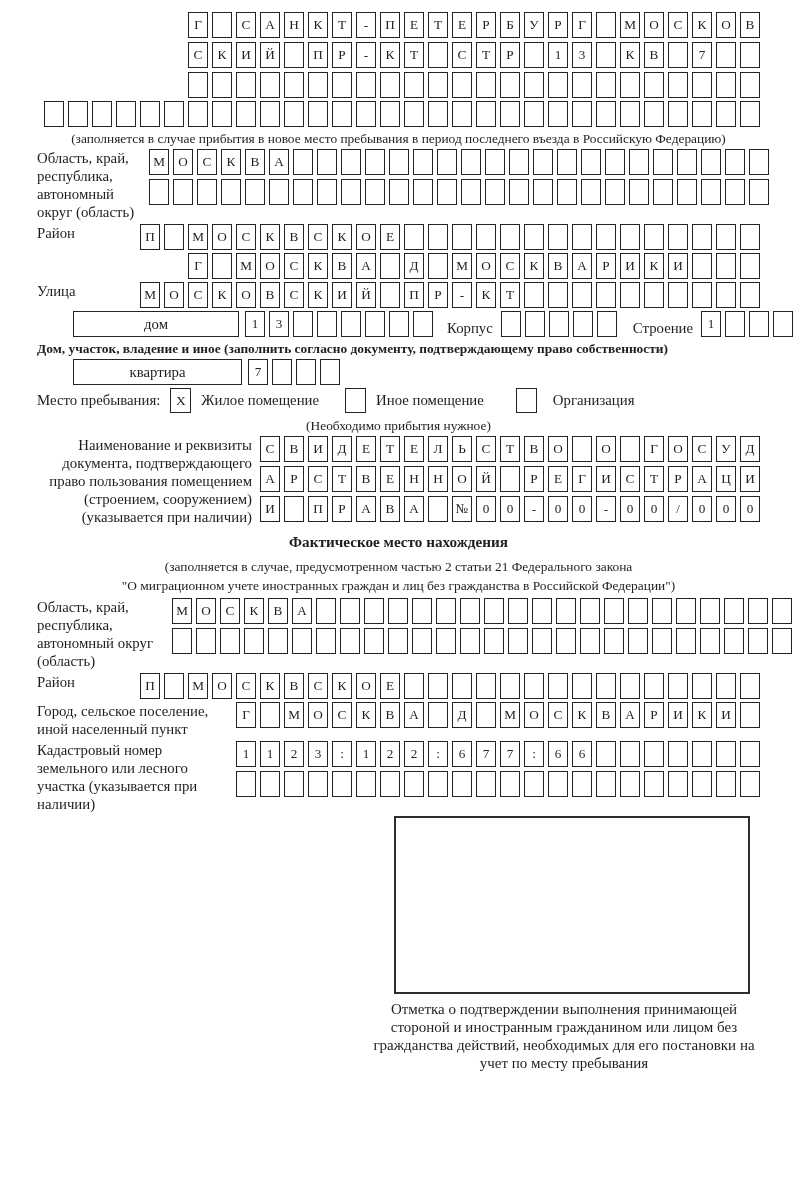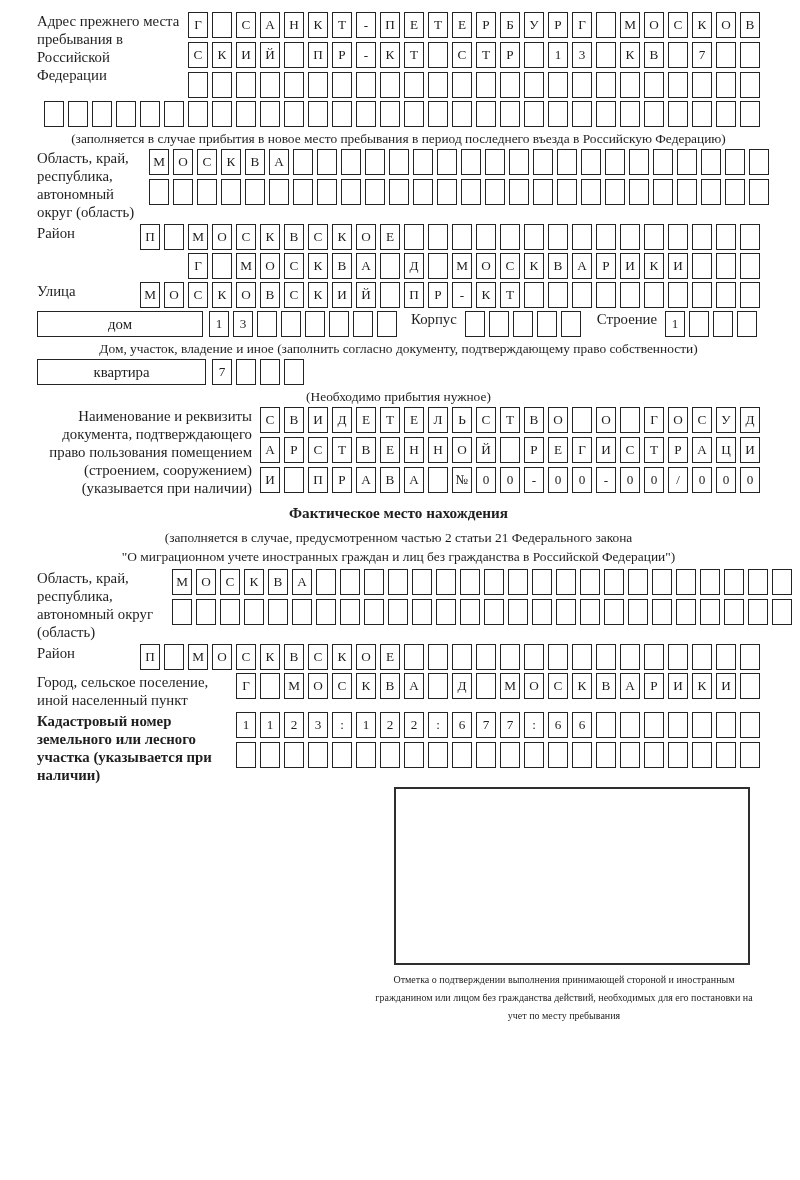--- a/index.html
+++ b/index.html
@@ -9,45 +9,44 @@
   .hdr{ text-align:right;font-size:14.6px;line-height:19px;margin-bottom:12px;}
   .frow{display:flex;align-items:flex-start;margin-bottom:3px;}
   .flabel{font-size:14.8px;line-height:18px;flex:none;}
   .cells{display:flex;gap:4px;margin-left:auto;flex:none;}
   .cellcol{display:flex;flex-direction:column;gap:4px;margin-left:auto;flex:none;}
   .cell{box-sizing:border-box;width:20px;height:26px;border:1.8px solid #242424;
         display:flex;align-items:center;justify-content:center;
         font-size:13.2px;flex:none;background:#fff;}
   .note{text-align:center;font-size:13.4px;line-height:17px;margin-bottom:2px;}
   .title{text-align:center;font-weight:bold;font-size:15.2px;line-height:20px;margin:5px 0 6px 0;}
-  .inline-row{display:flex;align-items:flex-start;margin-bottom:3px;}
+  .inline-row{display:flex;align-items:flex-end;margin-bottom:3px;margin-left:36px;}
   .named-box{box-sizing:border-box;border:1.8px solid #242424;height:26px;
              display:flex;align-items:center;justify-content:center;font-size:14.8px;flex:none;}
   .dom-box{width:166px;}
   .kv-box{width:169px;}
   .side-label{font-size:14.8px;flex:none;}
   .cbox{box-sizing:border-box;width:21px;height:25px;border:1.8px solid #242424;flex:none;
         display:flex;align-items:center;justify-content:center;font-size:13.5px;}
   .stay-row{display:flex;align-items:center;font-size:14.8px;margin-bottom:4px;}
   .stamp-box{box-sizing:border-box;width:356px;height:178px;border:2px solid #2e2e2e;
              margin-left:auto;margin-right:10px;flex:none;}
   .stamp-note{width:392px;margin-left:auto;margin-right:0;text-align:center;
-              font-size:10px;line-height:18px;margin-top:6px;}
+              font-size:15px;line-height:18px;margin-top:6px;}
   .w145{width:145px;} .w112{width:112px;} .w130{width:130px;} .w215{width:215px;text-align:right;}
-  .w135{width:135px;} .w190{width:190px;} .w175{width:175px;font-weight:bold;}
+  .w135{width:135px;} .w190{width:190px;} .w175{width:175px;}
   .mt2{margin-top:2px;} .mt4{margin-top:4px;} .mt6{margin-top:6px;}
 </style>
 </head>
 <body>
 
 <div class="page">
 
 
   <div class="frow">
-    <div class="flabel w145">Адрес прежнего места пребывания в Российской Федерации</div>
     <div class="cellcol">
       <div class="cells">
           <div class="cell">Г</div>
           <div class="cell"></div>
           <div class="cell">С</div>
           <div class="cell">А</div>
           <div class="cell">Н</div>
           <div class="cell">К</div>
           <div class="cell">Т</div>
           <div class="cell">-</div>
@@ -335,32 +334,41 @@
         <div class="cell"></div>
       </div>
     <div class="side-label" style="margin:0 8px 0 16px;">Строение</div>
     <div class="cells" style="margin-left:0;">
         <div class="cell">1</div>
         <div class="cell"></div>
         <div class="cell"></div>
         <div class="cell"></div>
       </div>
   </div>
-  <div class="note" style="text-align:center;">Дом, участок, владение и иное (заполнить согласно документу, подтверждающему право собственности)</div>
+  <div class="note" style="text-align:left;font-weight:bold;">Дом, участок, владение и иное (заполнить согласно документу, подтверждающему право собственности)</div>
 
   <div class="inline-row mt2">
     <div class="named-box kv-box">квартира</div>
     <div class="cells" style="margin-left:6px;">
         <div class="cell">7</div>
         <div class="cell"></div>
         <div class="cell"></div>
         <div class="cell"></div>
       </div>
   </div>
 
+  <div class="stay-row mt2">
+    <span>Место пребывания:</span>
+    <span class="cbox" style="margin-left:10px;">X</span>
+    <span style="margin-left:10px;">Жилое помещение</span>
+    <span class="cbox" style="margin-left:26px;"></span>
+    <span style="margin-left:10px;">Иное помещение</span>
+    <span class="cbox" style="margin-left:32px;"></span>
+    <span style="margin-left:16px;">Организация</span>
+  </div>
   <div class="note">(Необходимо прибытия нужное)</div>
 
   <div class="frow mt2">
     <div class="flabel w215">Наименование и реквизиты документа, подтверждающего право пользования помещением (строением, сооружением) (указывается при наличии)</div>
     <div class="cellcol">
       <div class="cells">
           <div class="cell">С</div>
           <div class="cell">В</div>
           <div class="cell">И</div>
           <div class="cell">Д</div>

